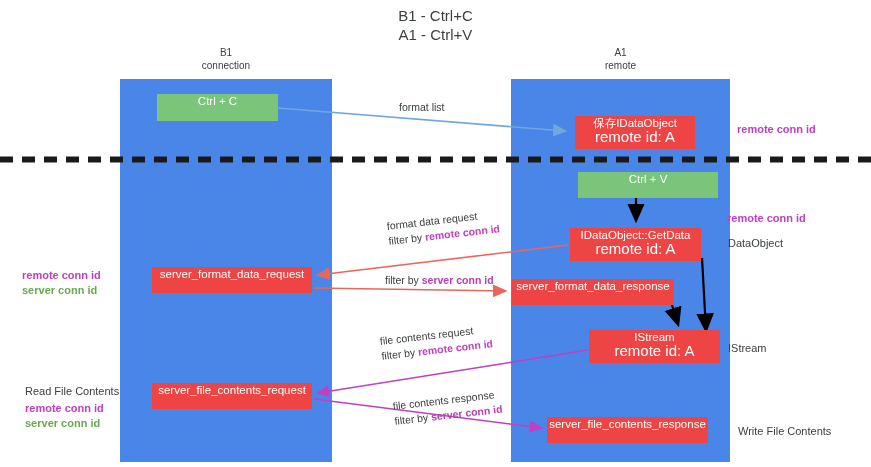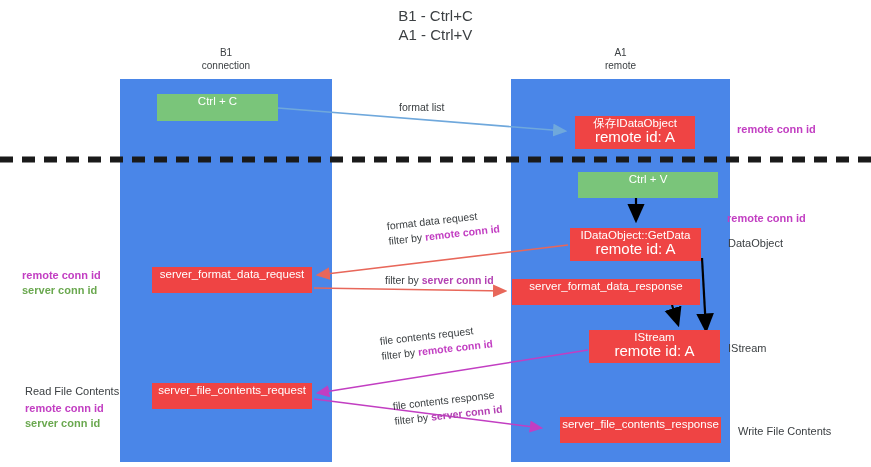--- a/index.html
+++ b/index.html
@@ -71,24 +71,24 @@
   }
   .node .l2 { font-size: 15px; }
   .node-green { background: #7ac57a; }
   .node-orange { background: #ef4444; }
 
   #node-ctrl-c   { left: 157px; top: 94px;  width: 121px; height: 27px; }
   #node-save-ido { left: 575px; top: 116px; width: 120px; height: 33px; }
   #node-ctrl-v   { left: 578px; top: 172px; width: 140px; height: 26px; }
   #node-getdata  { left: 570px; top: 228px; width: 131px; height: 33px; }
   #node-sfdreq   { left: 152px; top: 267px; width: 160px; height: 26px; }
-  #node-sfdresp  { left: 512px; top: 279px; width: 188px; height: 26px; }
+  #node-sfdresp  { left: 512px; top: 279px; width: 162px; height: 26px; }
   #node-istream  { left: 589px; top: 330px; width: 131px; height: 33px; }
   #node-sfcreq   { left: 152px; top: 383px; width: 160px; height: 26px; }
-  #node-sfcresp  { left: 547px; top: 417px; width: 161px; height: 26px; margin-left: 13px; }
+  #node-sfcresp  { left: 547px; top: 417px; width: 161px; height: 26px; }
 
   
   .edge-label {
     font-size: 10.5px;
     color: #3c4043;
     line-height: 15px;
     white-space: nowrap;
     z-index: 4;
   }
   .edge-label .hl-purple { color: #c23ec2; font-weight: bold; }

